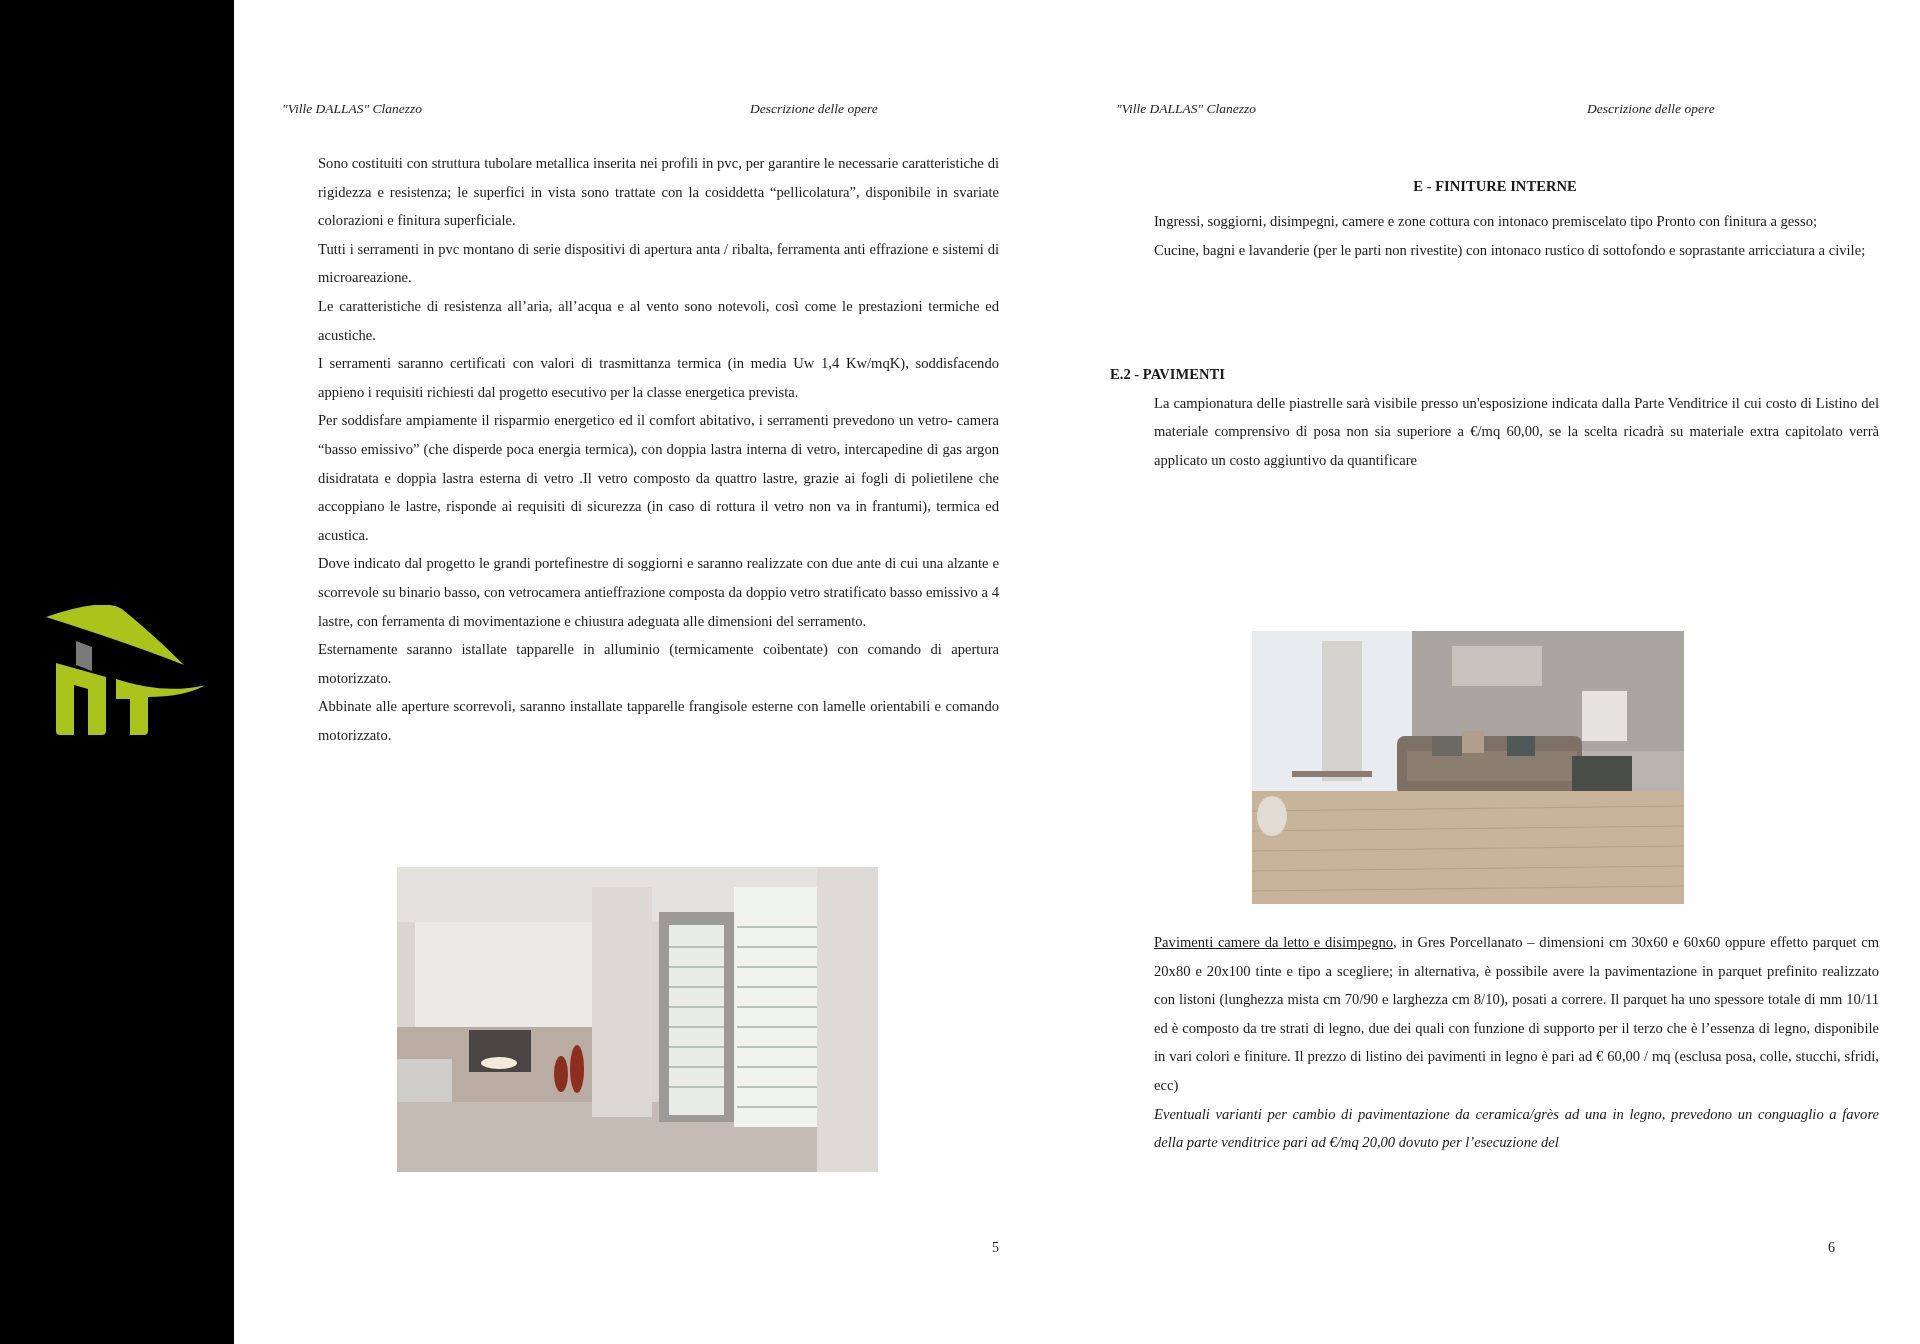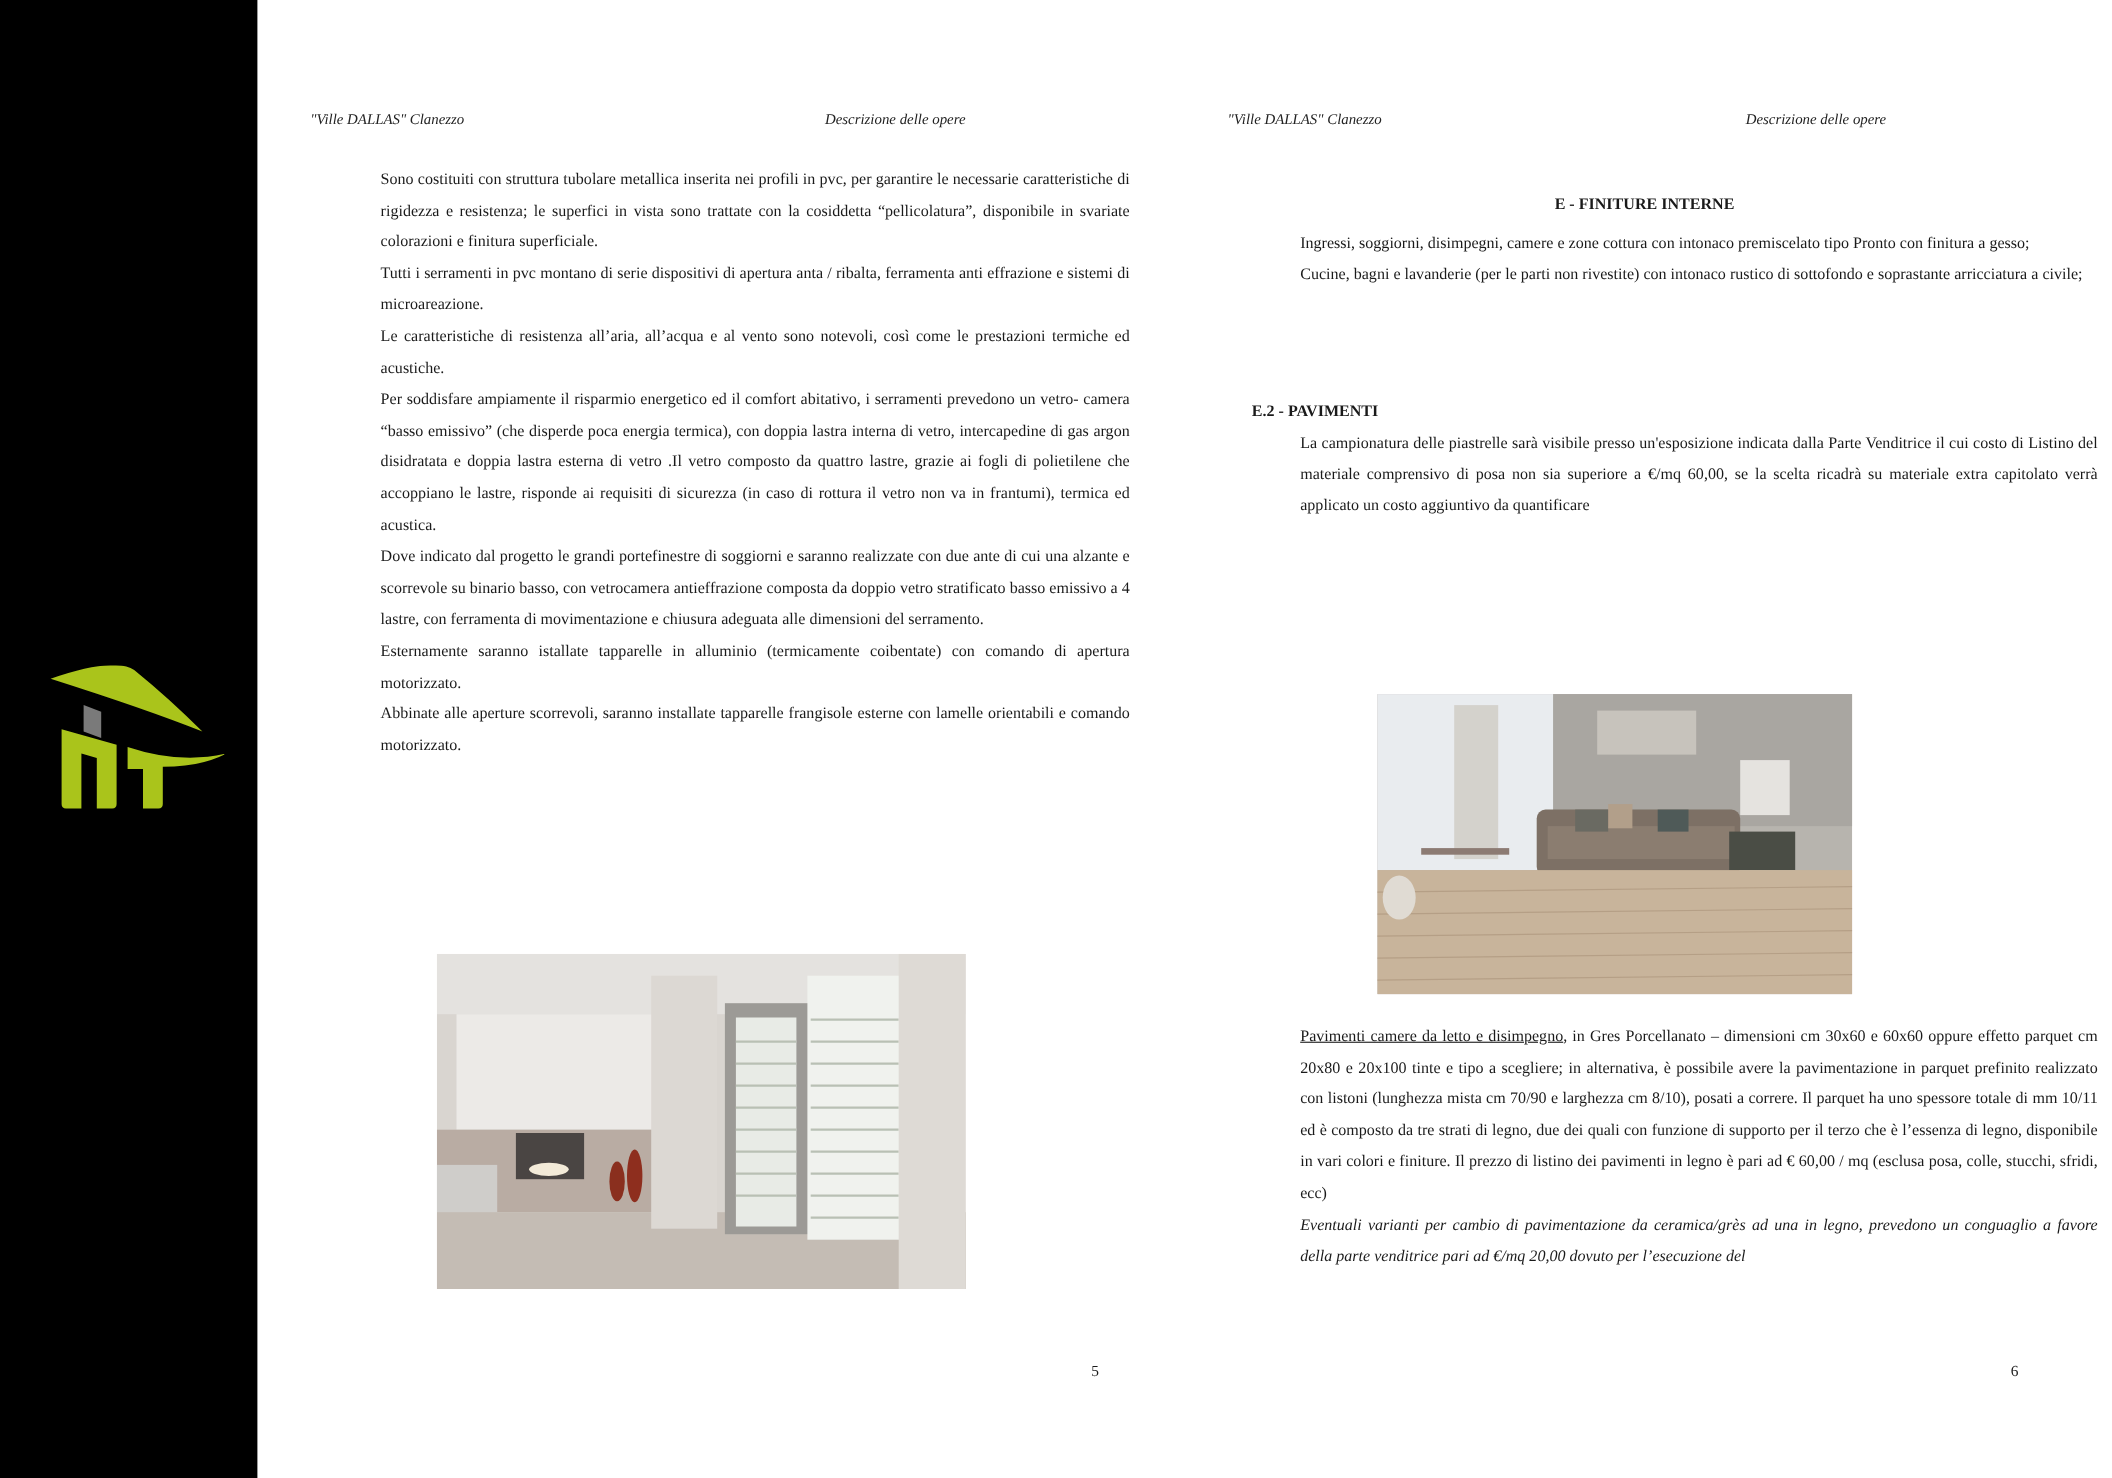--- a/index.html
+++ b/index.html
@@ -13,21 +13,21 @@
       position:absolute; left:0; top:0; width:234px; height:1344px; background:#000;
     }
     .logo { position:absolute; left:44px; top:605px; width:160px; height:140px; }
     .page { position:absolute; top:0; height:1344px; }
     .page-left { left:234px; width:836px; }
     .page-right { left:1070px; width:850px; }
     .hdr {
       position:absolute; top:101px; font-style:italic; font-size:13.5px; color:#222;
     }
     .body-text {
-      position:absolute; font-size:14.6px; line-height:28.6px; text-align:justify;margin-left:28px;
+      position:absolute; font-size:14.6px; line-height:28.6px; text-align:justify;
     }
     .body-text p { margin:0; }
     .section-title {
       position:absolute; font-weight:bold; font-size:14.6px; text-align:center;
     }
     .sub-title { font-weight:bold; font-size:14.6px; margin:0; line-height:28.6px; }
     .u { text-decoration:underline; }
     .it { font-style:italic; }
     .page-num { position:absolute; top:1240px; font-size:14px; }
     .photo { position:absolute; overflow:hidden; }
@@ -45,20 +45,21 @@
 </div>
 
 <div class="page page-left">
   <div class="hdr" style="left:48px;">"Ville DALLAS" Clanezzo</div>
   <div class="hdr" style="left:516px;">Descrizione delle opere</div>
 
   <div class="body-text" style="left:84px; top:149px; width:681px;">
     <p>Sono costituiti con struttura tubolare metallica inserita nei profili in pvc, per garantire le necessarie caratteristiche di rigidezza e resistenza; le superfici in vista sono trattate con la cosiddetta “pellicolatura”, disponibile in svariate colorazioni e finitura superficiale.</p>
     <p>Tutti i serramenti in pvc montano di serie dispositivi di apertura anta / ribalta, ferramenta anti effrazione e sistemi di microareazione.</p>
     <p>Le caratteristiche di resistenza all’aria, all’acqua e al vento sono notevoli, così come le prestazioni termiche ed acustiche.</p>
+    <p>I serramenti saranno certificati con valori di trasmittanza termica (in media Uw 1,4 Kw/mqK), soddisfacendo appieno i requisiti richiesti dal progetto esecutivo per la classe energetica prevista.</p>
     <p>Per soddisfare ampiamente il risparmio energetico ed il comfort abitativo, i  serramenti prevedono un vetro- camera “basso emissivo” (che disperde poca energia termica), con doppia lastra interna di vetro, intercapedine di gas  argon disidratata e doppia lastra esterna di vetro .Il vetro composto da quattro lastre, grazie ai fogli di polietilene che accoppiano le lastre, risponde ai requisiti di sicurezza  (in caso di rottura il vetro non va in frantumi), termica ed acustica.</p>
     <p>Dove indicato dal progetto le grandi portefinestre di soggiorni e saranno realizzate con due ante di cui una alzante e scorrevole su binario basso, con vetrocamera antieffrazione composta da doppio vetro stratificato basso emissivo a 4 lastre, con ferramenta di movimentazione e chiusura adeguata alle dimensioni del serramento.</p>
     <p>Esternamente saranno istallate tapparelle in alluminio (termicamente coibentate) con comando di apertura motorizzato.</p>
     <p>Abbinate alle aperture scorrevoli, saranno installate tapparelle frangisole esterne con lamelle orientabili e comando motorizzato.</p>
   </div>
 
   <div class="photo" style="left:163px; top:867px; width:481px; height:305px;" title="Living room with fireplace and sliding glass door with external louvre shutters">
     <svg width="481" height="305" viewBox="0 0 481 305" preserveAspectRatio="none">
       <rect x="0" y="0" width="481" height="305" fill="#d9d5d0"></rect>
       <rect x="0" y="0" width="481" height="55" fill="#e4e2df"></rect>

